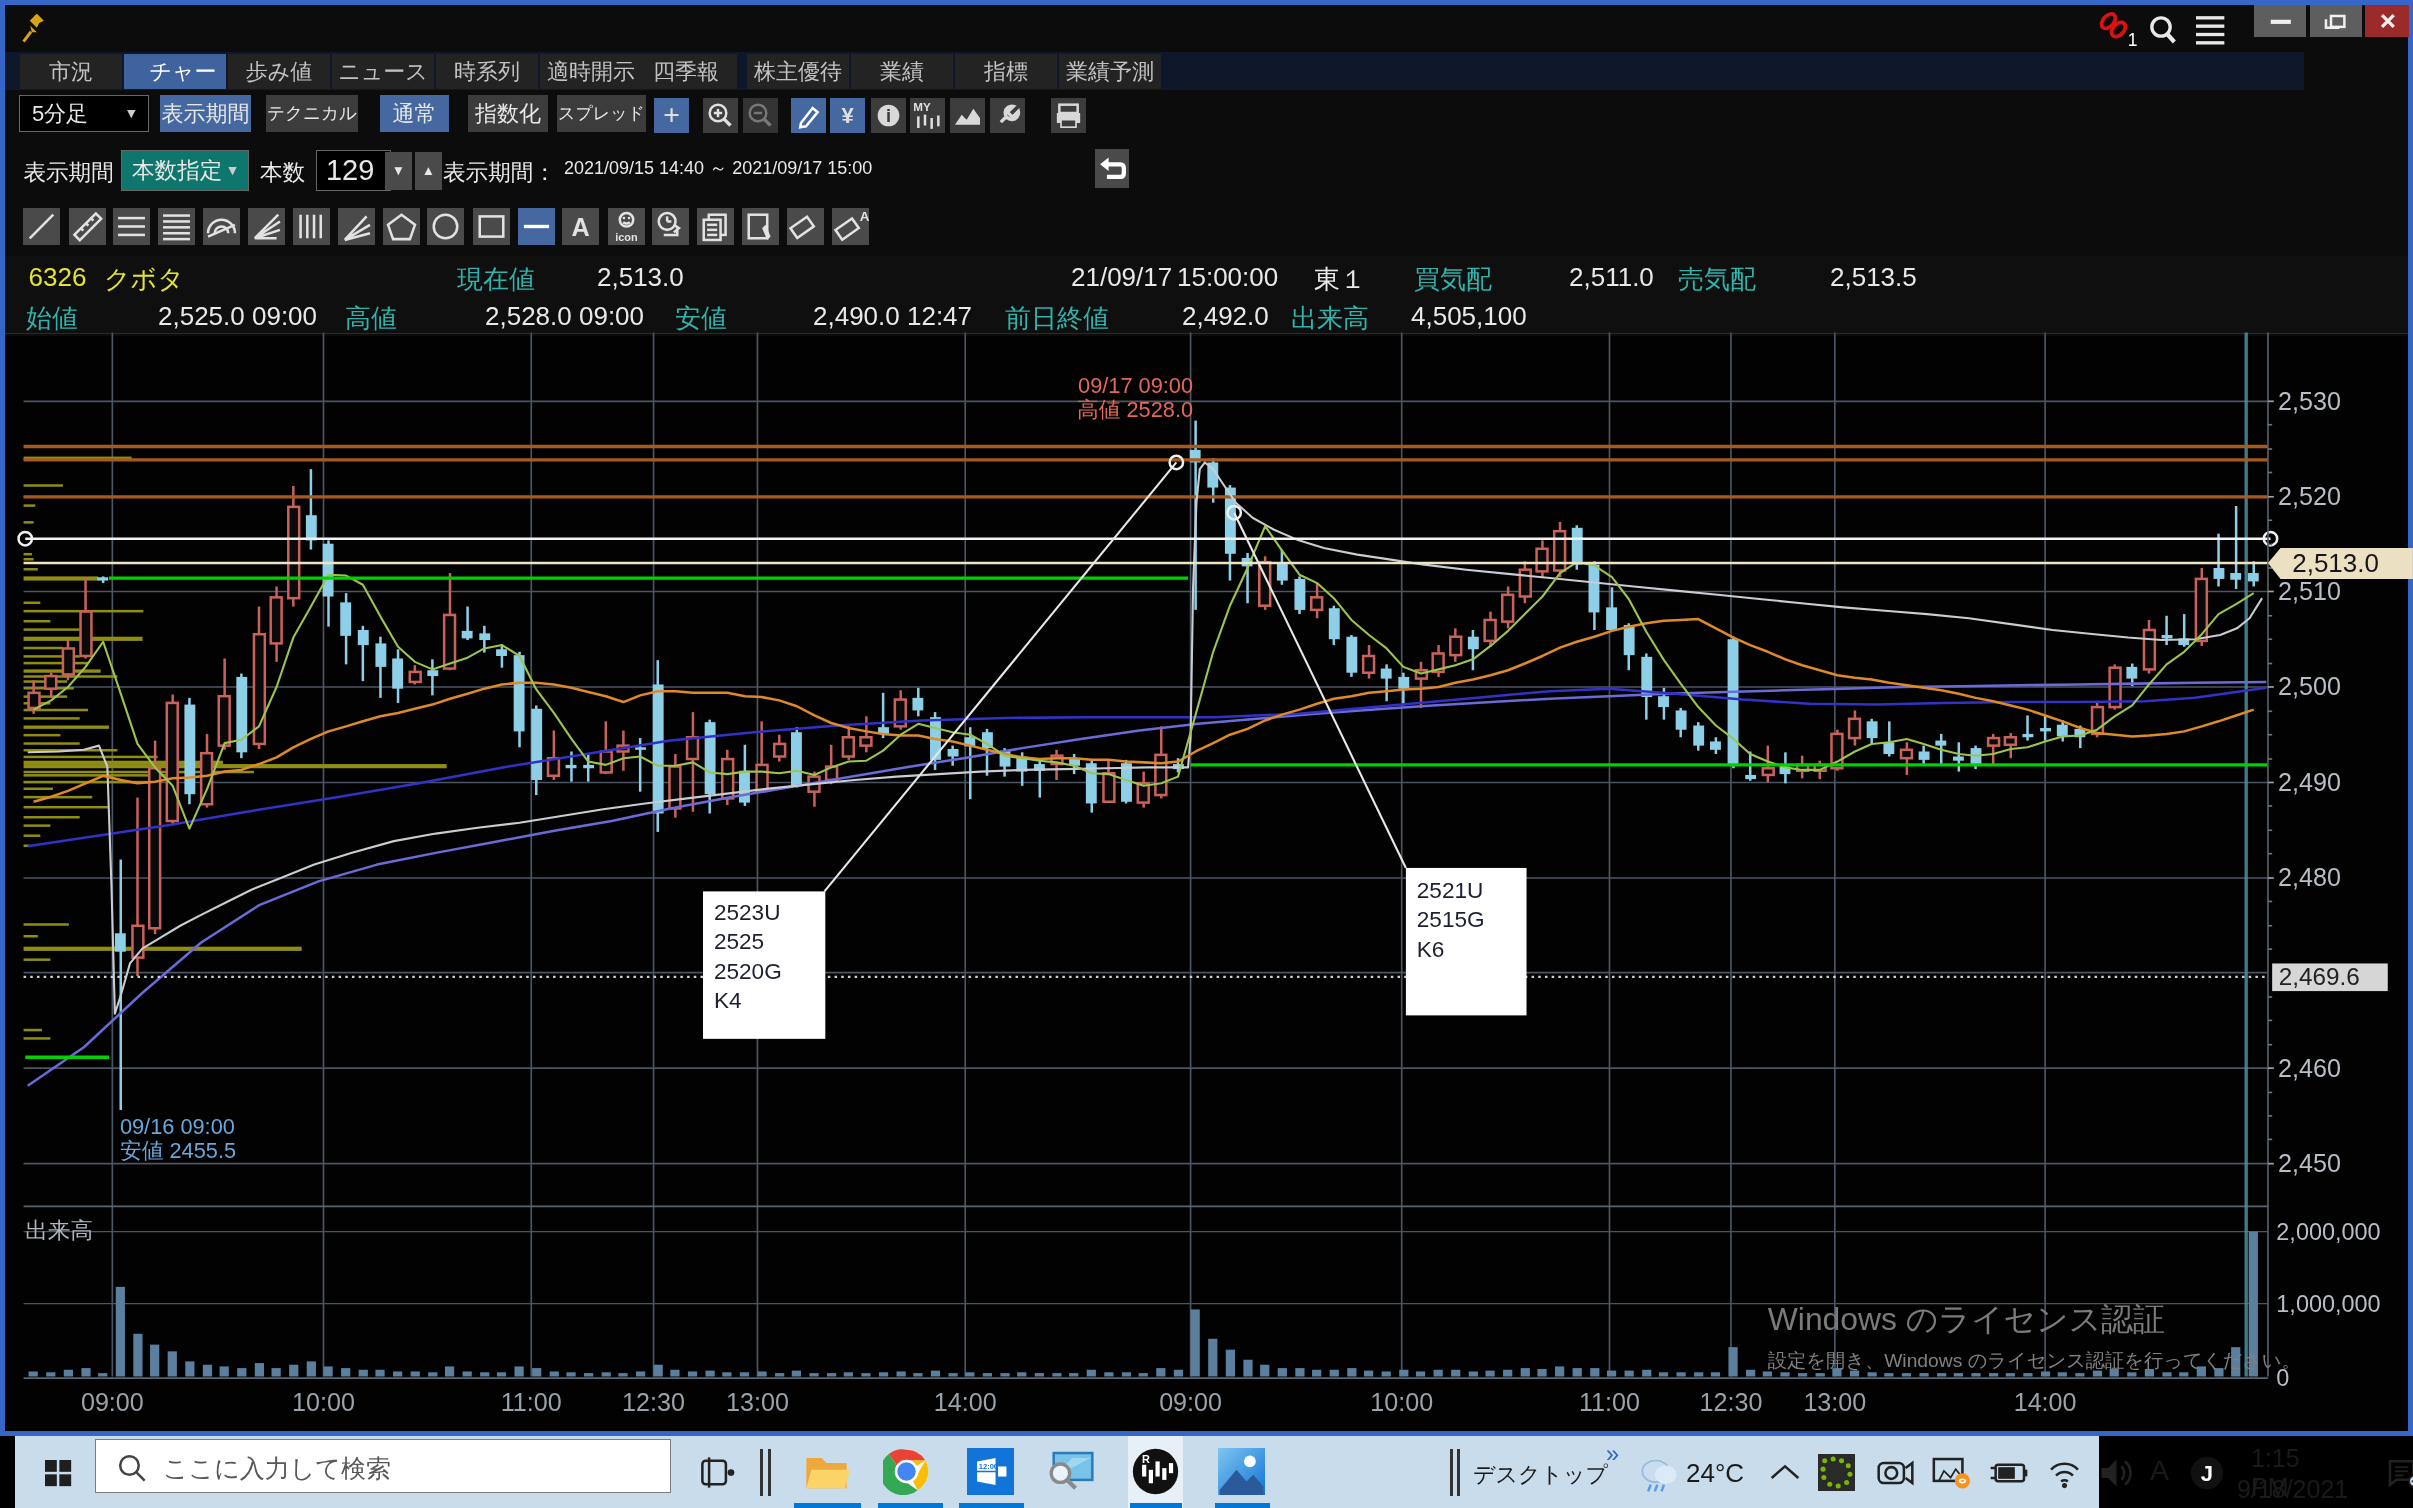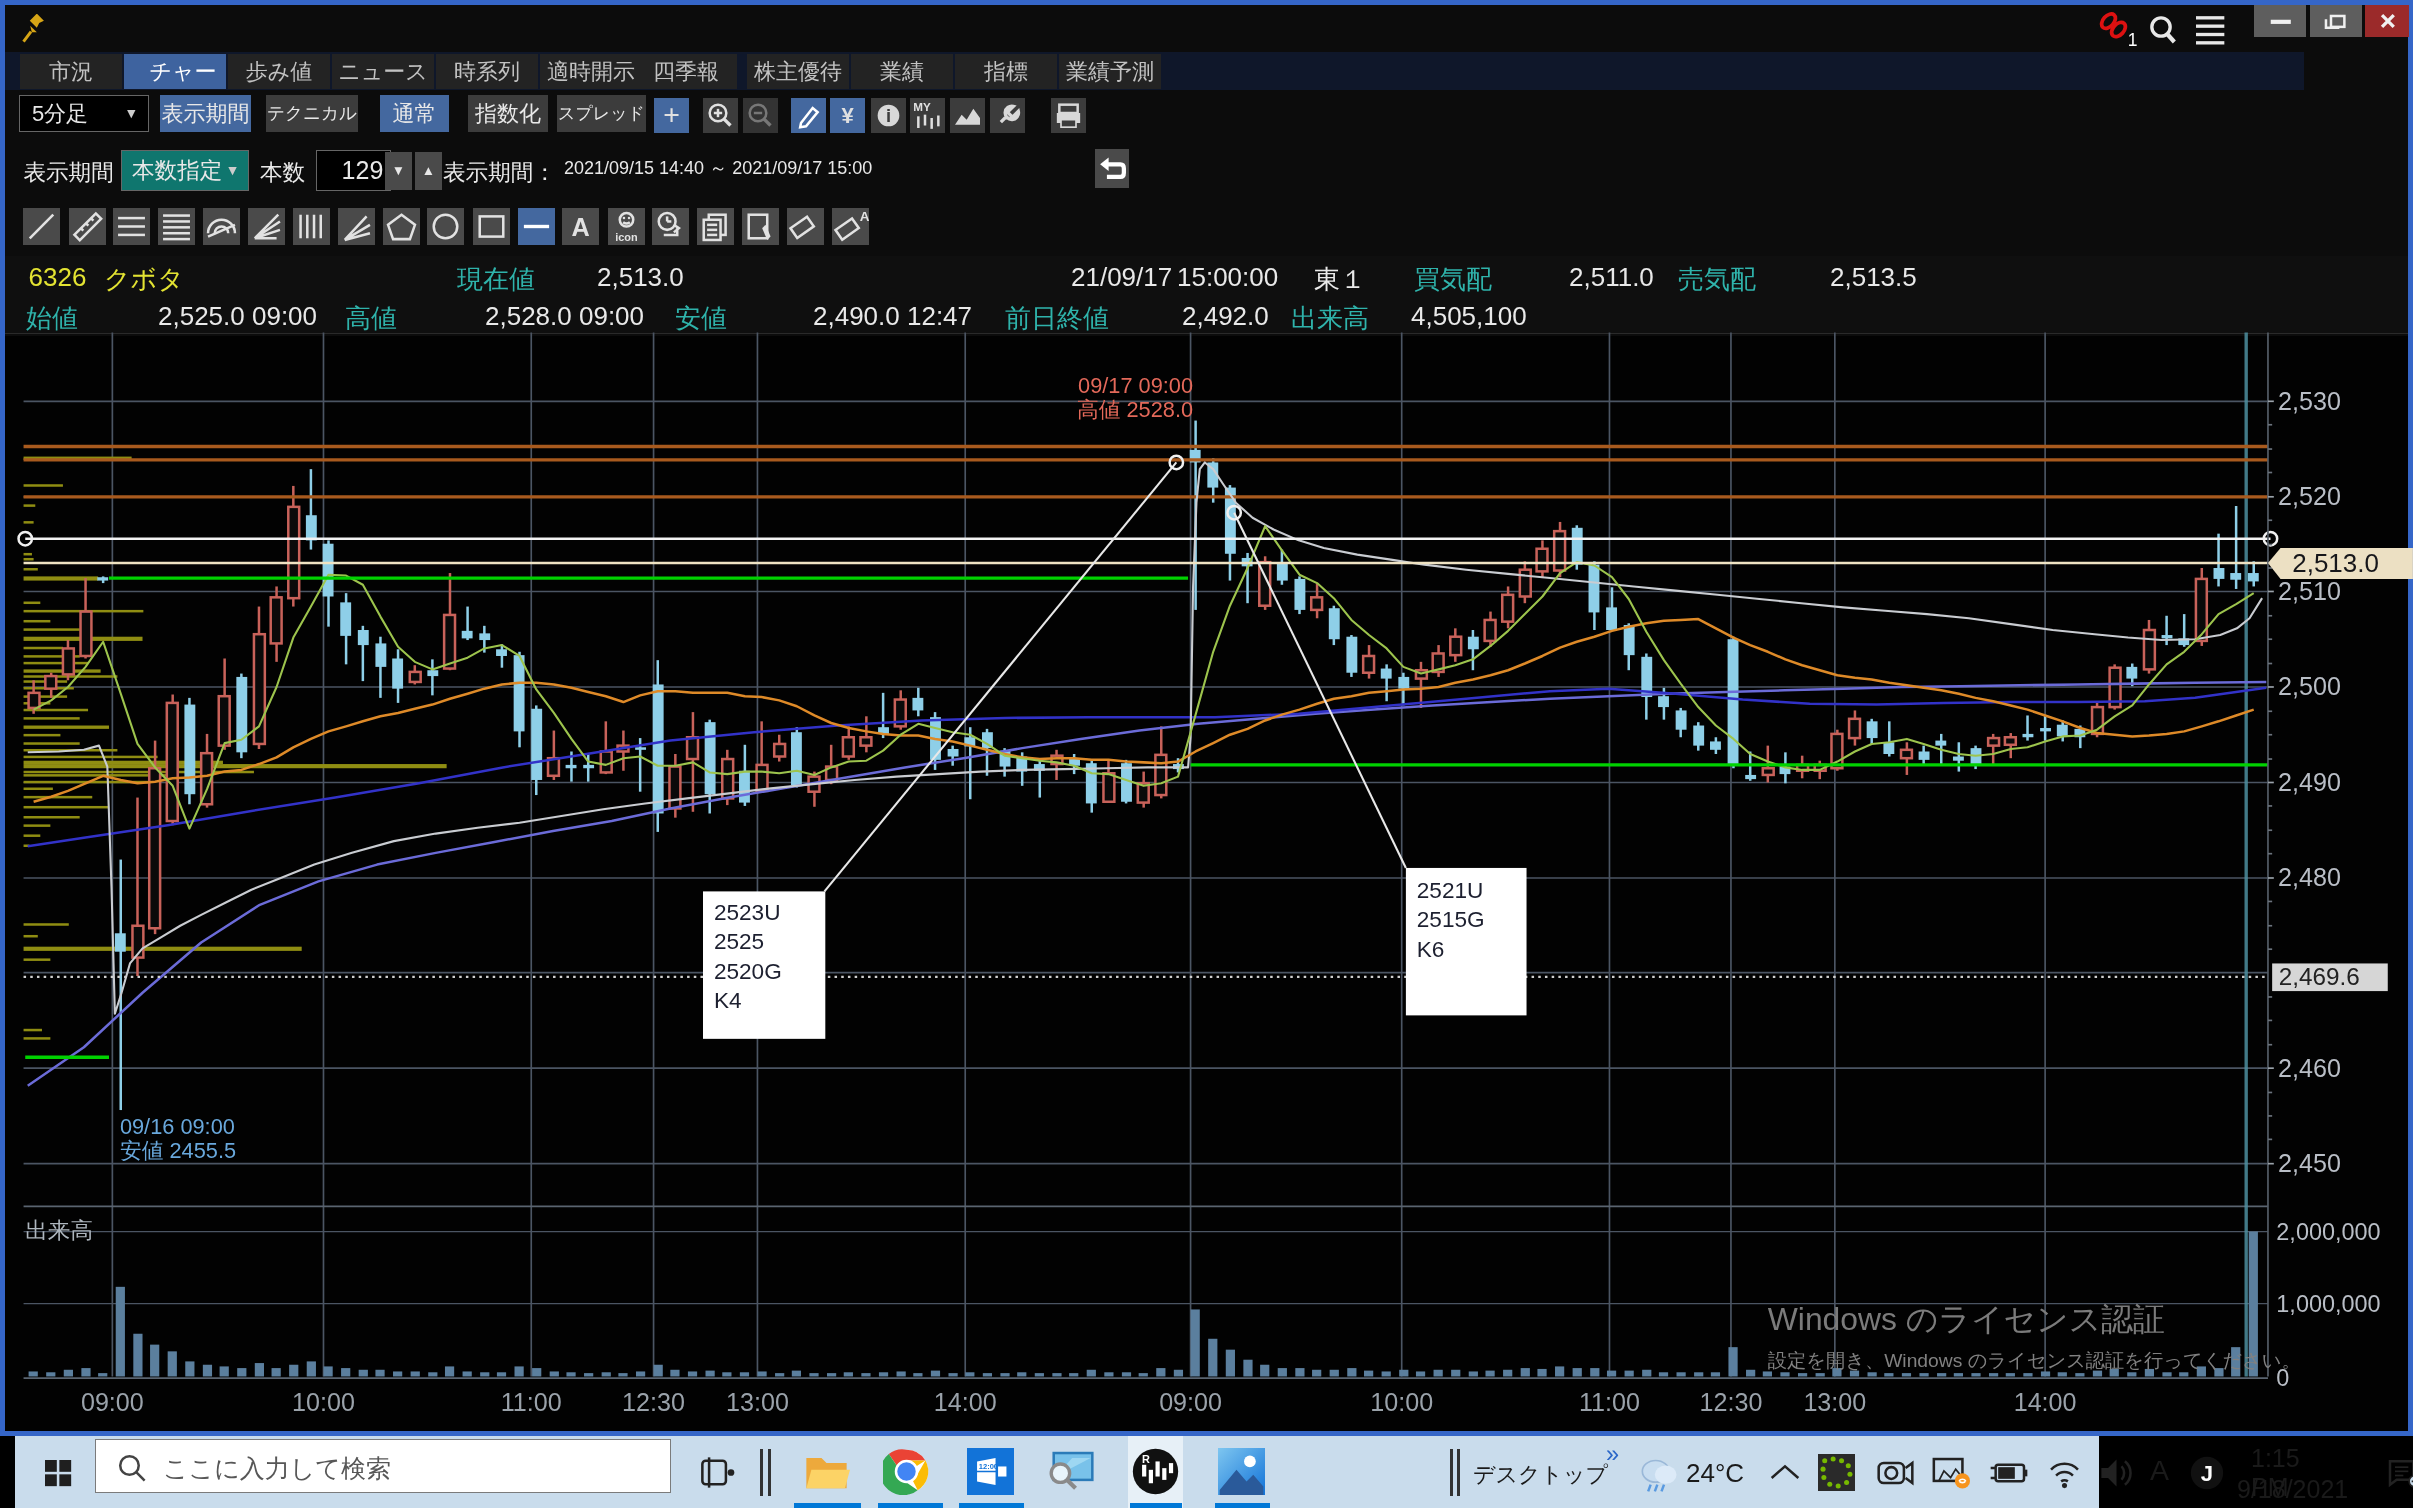--- a/index.html
+++ b/index.html
@@ -128,21 +128,21 @@
       <svg class="abs" style="left:1046px;top:7.5px" width="35" height="35" viewBox="0 0 42 42">
         <rect x="10" y="8" width="22" height="10" fill="none" stroke="#d8d8d8" stroke-width="3"></rect>
         <rect x="7" y="18" width="28" height="12" fill="#d8d8d8"></rect>
         <rect x="12" y="26" width="18" height="9" fill="#3c3c3c" stroke="#d8d8d8" stroke-width="2"></rect>
       </svg>
     </div>
  <div class="abs" id="tb2">
       <span class="abs wht" style="left:18.4px;top:13.4px;font-size:22.6px">表示期間</span>
       <div class="btn" style="left:116px;top:5.9px;width:128px;height:41px;background:#0f766e;border:1.7px solid #666;text-align:left;line-height:39px;font-size:22.6px"><span style="margin-left:10px">本数指定</span><span style="position:absolute;right:8.4px;top:0;font-size:14.2px;color:#ccc">▼</span></div>
       <span class="abs wht" style="left:255px;top:13.4px;font-size:22.6px">本数</span>
-      <div class="btn" style="left:311px;top:5.9px;width:75px;height:41px;background:#000;border:1.7px solid #666;text-align:right;line-height:39px;font-size:25px"><span style="margin-right:6.7px">129</span></div>
+      <div class="btn" style="left:311px;top:5.9px;width:75px;height:41px;background:#000;border:1.7px solid #666;text-align:center;line-height:39px;font-size:29px"><span style="margin-right:6.7px">129</span></div>
       <div class="dbtn" style="left:380px;top:7.5px;width:27px;height:38px;font-size:13.4px">▼</div>
       <div class="dbtn" style="left:410px;top:7.5px;width:27px;height:38px;font-size:13.4px">▲</div>
       <span class="abs wht" style="left:438px;top:13.4px;font-size:22.6px">表示期間：</span>
       <span class="abs wht" style="left:559px;top:11.7px;font-size:18px">2021/09/15 14:40 ～ 2021/09/17 15:00</span>
       <div class="dbtn" style="left:1090px;top:5px;width:34px;height:39px;"></div>
       <svg class="abs" style="left:1090px;top:5px" width="34" height="39" viewBox="0 0 40 46">
         <path d="M10 18 L30 18 Q34 18 34 23 L34 28 Q34 33 30 33 L14 33" fill="none" stroke="#fff" stroke-width="5"></path>
         <path d="M16 10 L6 18 L16 26 Z" fill="#fff"></path>
       </svg>
     </div>

